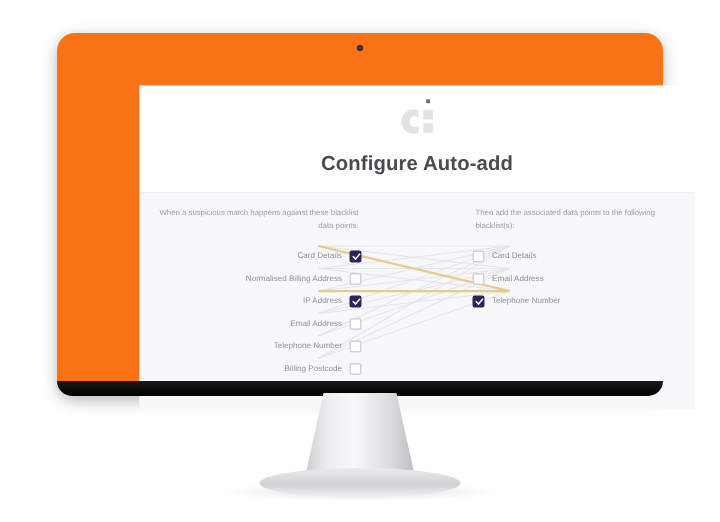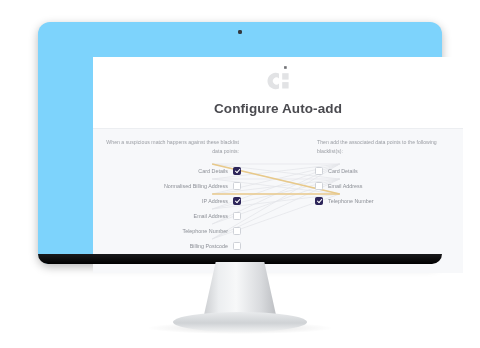--- a/index.html
+++ b/index.html
@@ -20,21 +20,21 @@
     position: absolute;
     inset: 0;
   }
 
   #monitor-bezel {
     position: absolute;
     left: 38px;
     top: 22px;
     width: 404px;
     height: 242px;
-    background: #7dd3fc;
+    background: #f97316;
     border-radius: 12px;
     box-shadow: 0 3px 10px rgba(0,0,0,0.28);
   }
   #monitor-bezel::after {
     content: "";
     position: absolute;
     left: 0; right: 0; bottom: 0;
     height: 10px;
     border-radius: 0 0 12px 12px;
     background: linear-gradient(180deg, #1a1a1c 0%, #000 100%);

